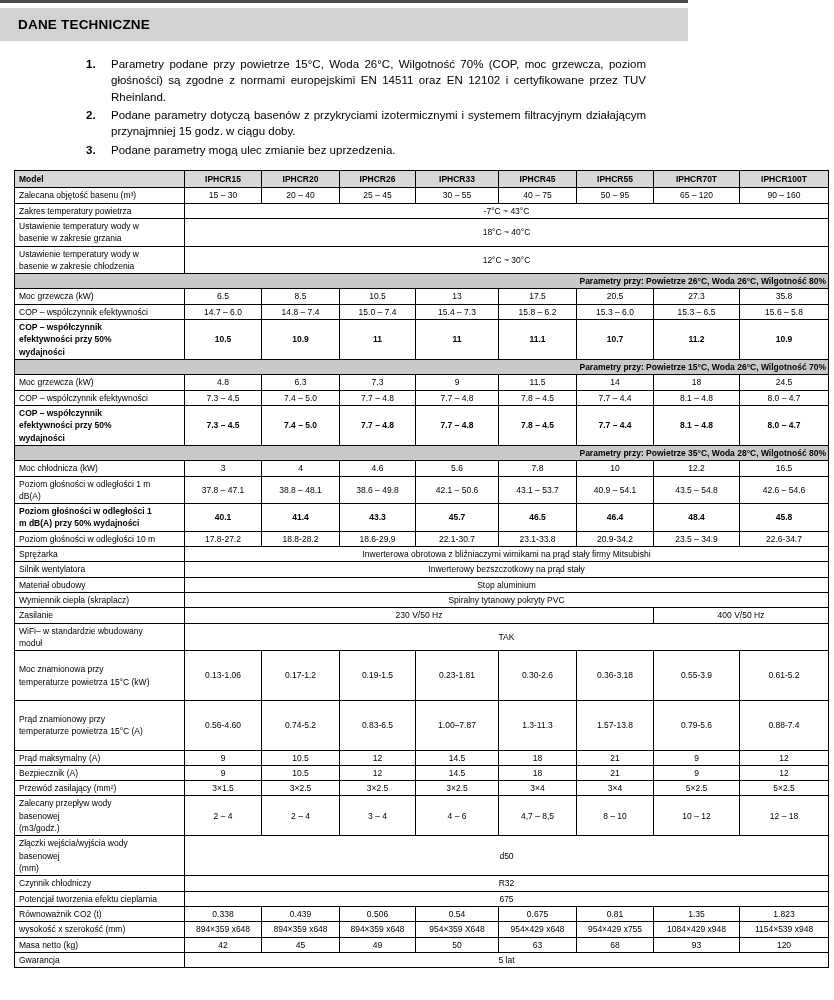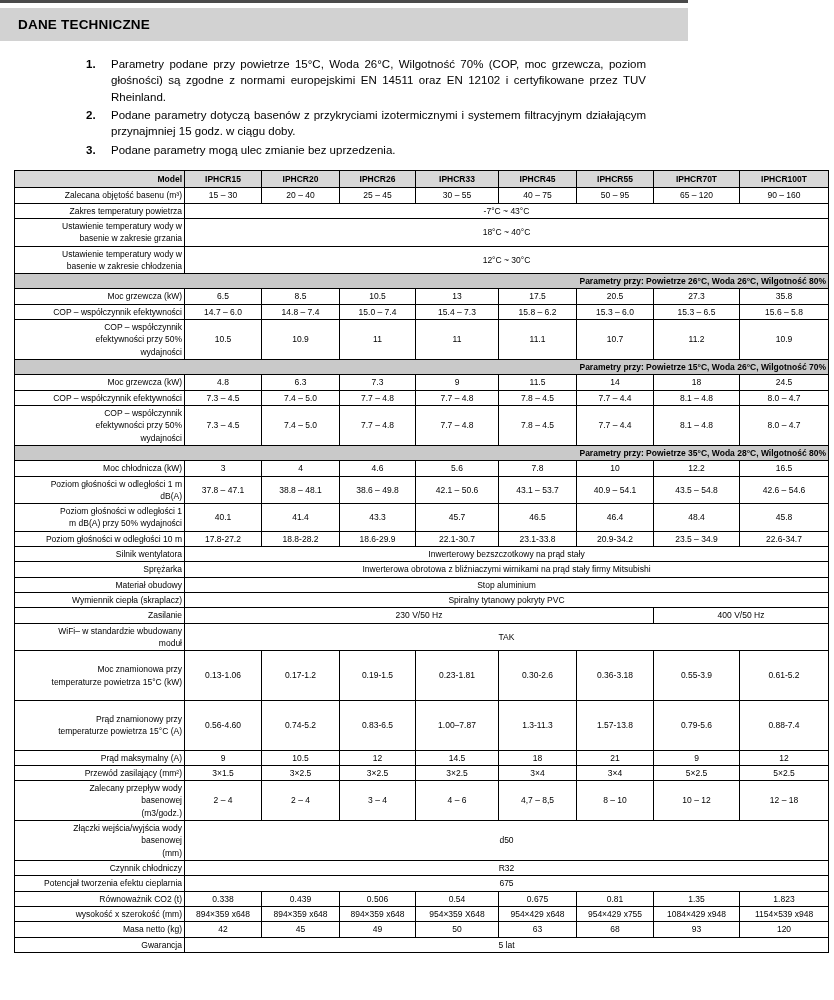--- a/index.html
+++ b/index.html
@@ -47,31 +47,31 @@
     line-height: 1.45;
     overflow: hidden;
     word-wrap: break-word;
   }
   table.spec thead th {
     background: var(--header-bg, #d8d8d8);
     font-weight: bold;
     padding: 2px;
   }
   table.spec .label {
-    text-align: right;
+    text-align: left;
     white-space: pre-line;
-    padding-left: 14px;
+    padding-left: 4px;
   }
   tr.section td {
     background: var(--section-bg, #c9c9c9);
     font-weight: bold;
     text-align: right;
     padding-left: 3px;
   }
-  tr.bold td { font-weight: normal; }
+  tr.bold td { font-weight: bold; }
   tr.tall td { padding-top: 12px; padding-bottom: 12px; }
 </style>
 </head>
 <body>
 
 <div class="page">
   <div class="top-edge"></div>
   <div class="title-bar">DANE TECHNICZNE</div>
   <ol class="notes">
       <li class="note">
@@ -257,26 +257,26 @@
           <td>17.8-27.2</td>
           <td>18.8-28.2</td>
           <td>18.6-29.9</td>
           <td>22.1-30.7</td>
           <td>23.1-33.8</td>
           <td>20.9-34.2</td>
           <td>23.5 – 34.9</td>
           <td>22.6-34.7</td>
         </tr>
         <tr>
+          <td class="label">Sprężarka</td>
+          <td colspan="8">Inwerterowa obrotowa z bliźniaczymi wirnikami na prąd stały firmy Mitsubishi</td>
+        </tr>
+        <tr>
           <td class="label">Silnik wentylatora</td>
           <td colspan="8">Inwerterowy bezszczotkowy na prąd stały</td>
-        </tr>
-        <tr>
-          <td class="label">Sprężarka</td>
-          <td colspan="8">Inwerterowa obrotowa z bliźniaczymi wirnikami na prąd stały firmy Mitsubishi</td>
         </tr>
         <tr>
           <td class="label">Materiał obudowy</td>
           <td colspan="8">Stop aluminium</td>
         </tr>
         <tr>
           <td class="label">Wymiennik ciepła (skraplacz)</td>
           <td colspan="8">Spiralny tytanowy pokryty PVC</td>
         </tr>
         <tr>
@@ -318,20 +318,31 @@
           <td>9</td>
           <td>10.5</td>
           <td>12</td>
           <td>14.5</td>
           <td>18</td>
           <td>21</td>
           <td>9</td>
           <td>12</td>
         </tr>
         <tr>
+          <td class="label">Bezpiecznik (A)</td>
+          <td>9</td>
+          <td>10.5</td>
+          <td>12</td>
+          <td>14.5</td>
+          <td>18</td>
+          <td>21</td>
+          <td>9</td>
+          <td>12</td>
+        </tr>
+        <tr>
           <td class="label">Przewód zasilający (mm²)</td>
           <td>3×1.5</td>
           <td>3×2.5</td>
           <td>3×2.5</td>
           <td>3×2.5</td>
           <td>3×4</td>
           <td>3×4</td>
           <td>5×2.5</td>
           <td>5×2.5</td>
         </tr>

